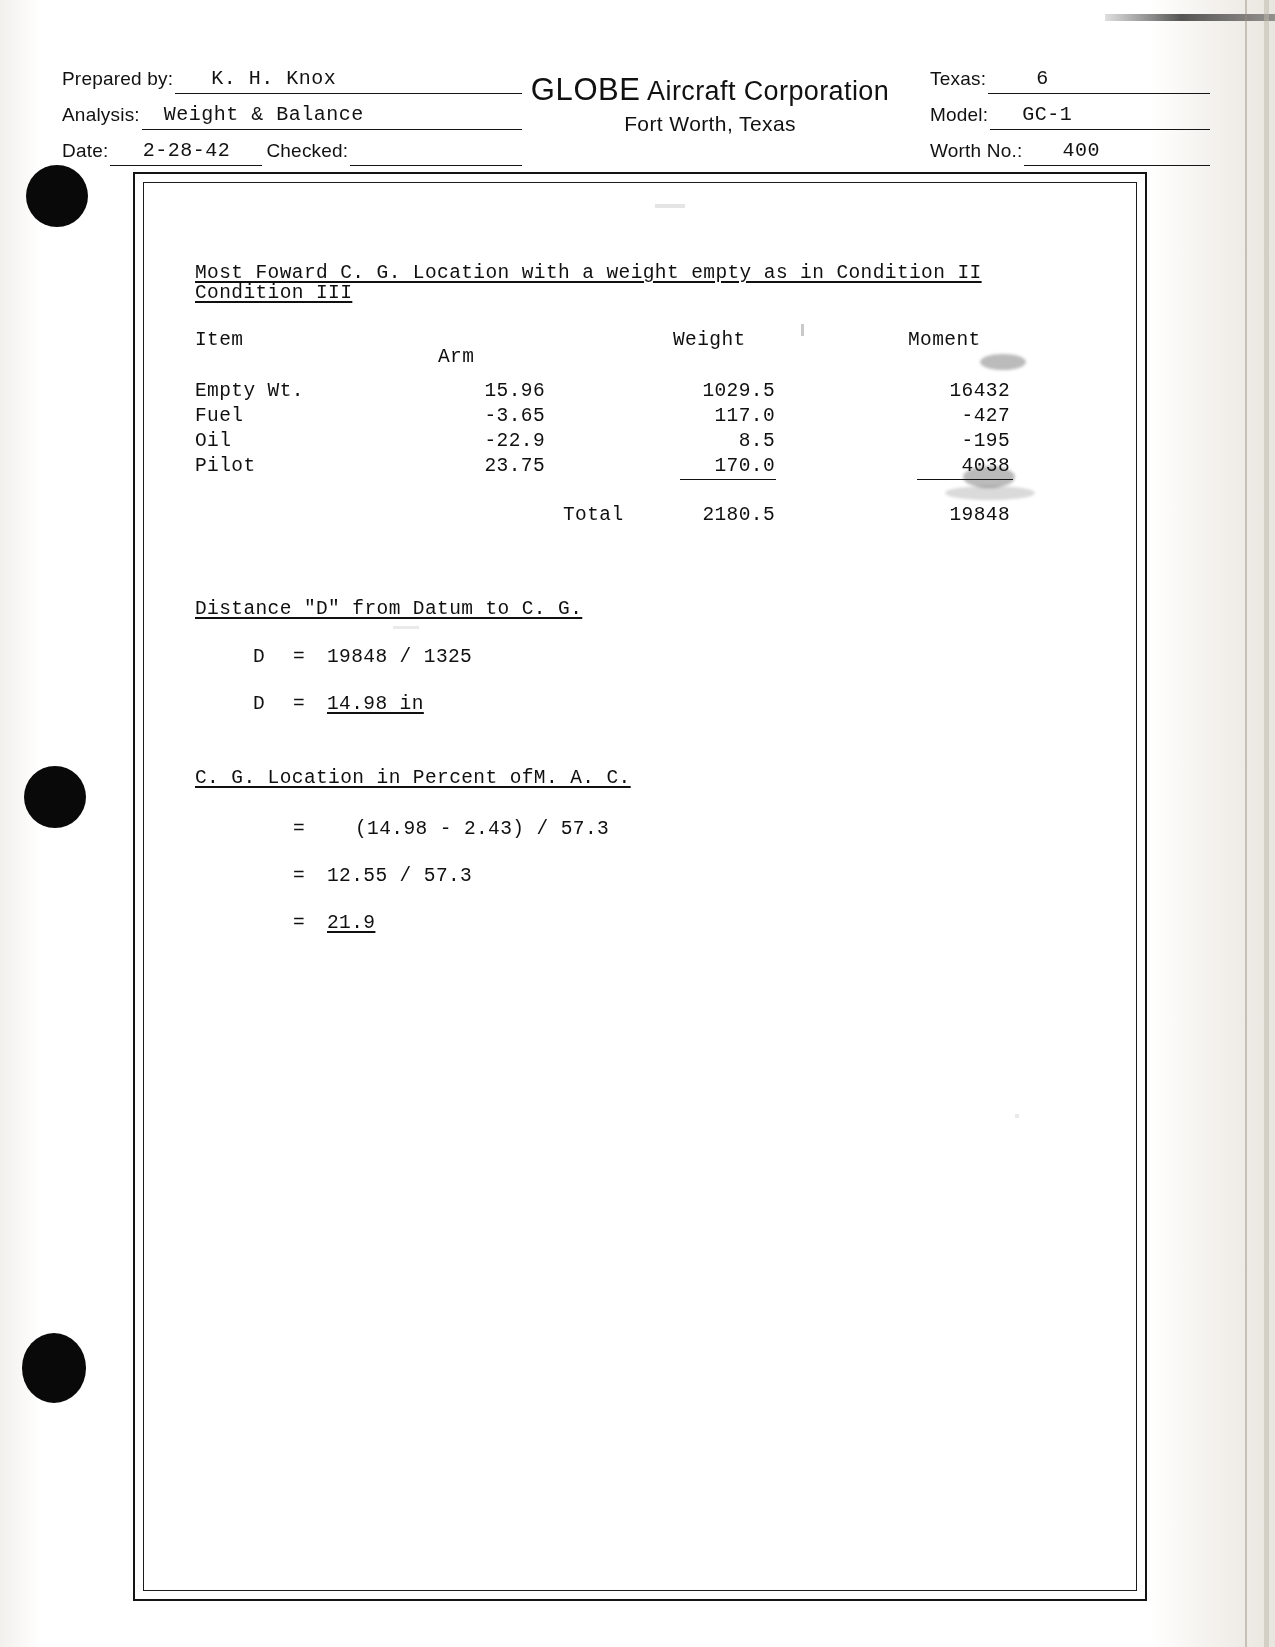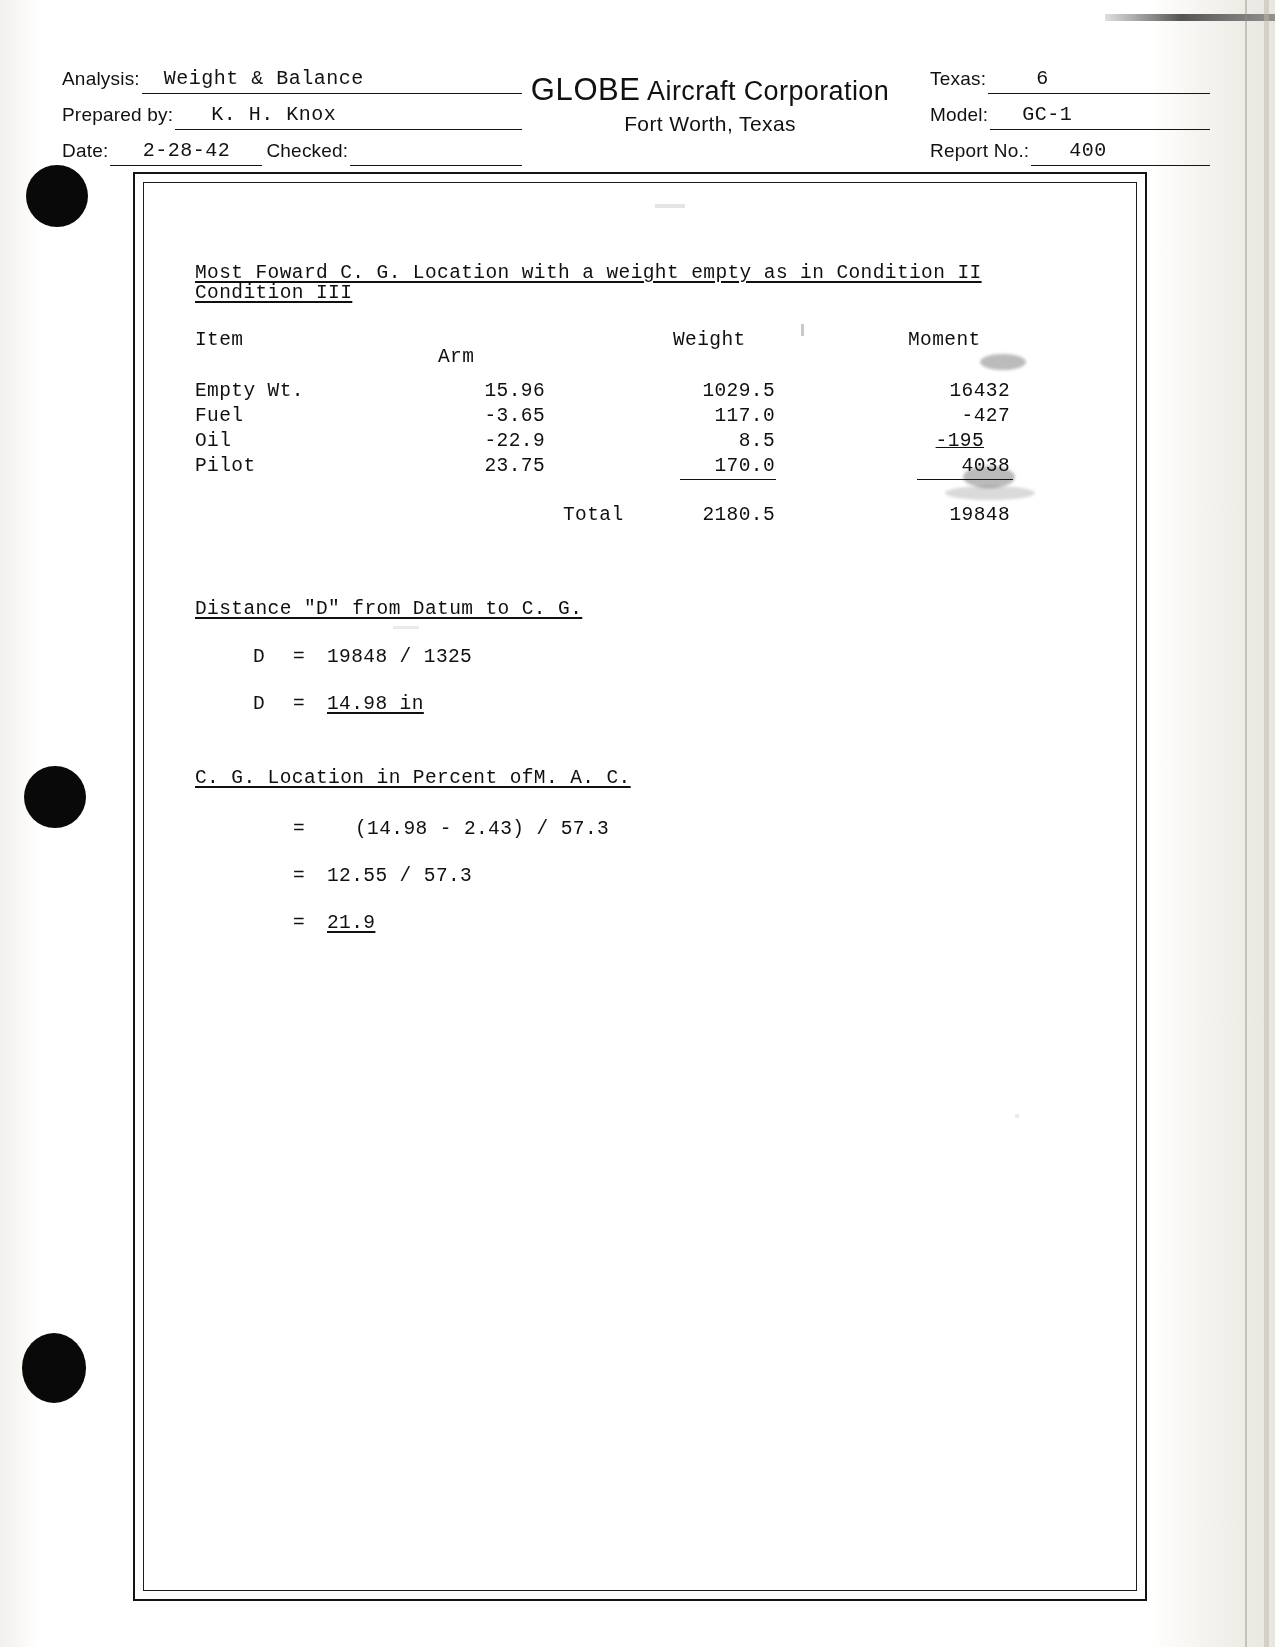--- a/index.html
+++ b/index.html
@@ -170,29 +170,29 @@
   <div class="scan-edge-right2"></div>
 
   <div class="punch p1"></div>
   <div class="punch p2"></div>
   <div class="punch p3"></div>
 
   <div class="hdr">
 
     <div class="hdr-left">
       <div class="field-row">
+        <span class="field-label">Prepared by:</span>
+        <span class="field-rule">
+          <span class="field-value" style="left:36px;">K. H. Knox</span>
+        </span>
+      </div>
+      <div class="field-row">
         <span class="field-label">Analysis:</span>
         <span class="field-rule">
           <span class="field-value">Weight &amp; Balance</span>
-        </span>
-      </div>
-      <div class="field-row">
-        <span class="field-label">Prepared by:</span>
-        <span class="field-rule">
-          <span class="field-value" style="left:36px;">K. H. Knox</span>
         </span>
       </div>
       <div class="field-row">
         <span class="field-label">Date:</span>
         <span class="field-rule fixed" style="width:152px;">
           <span class="field-value center">2-28-42</span>
         </span>
         <span class="field-label" style="margin-left:4px;">Checked:</span>
         <span class="field-rule">
           <span class="field-value"></span>
@@ -215,21 +215,21 @@
           <span class="field-value" style="left:48px;">6</span>
         </span>
       </div>
       <div class="field-row">
         <span class="field-label">Model:</span>
         <span class="field-rule">
           <span class="field-value" style="left:32px;">GC-1</span>
         </span>
       </div>
       <div class="field-row">
-        <span class="field-label">Report No.:</span>
+        <span class="field-label">Worth No.:</span>
         <span class="field-rule">
           <span class="field-value" style="left:38px;">400</span>
         </span>
       </div>
     </div>
   </div>
 
   <div class="frame-outer">
     <div class="frame-inner"></div>
 
@@ -249,21 +249,21 @@
       <div class="tcol rt" style="left:715px; top:206px; width:160px;">16432</div>
 
       <div class="tcol" style="left:60px; top:231px;">Fuel</div>
       <div class="tcol rt" style="left:250px; top:231px; width:160px;">-3.65</div>
       <div class="tcol rt" style="left:480px; top:231px; width:160px;">117.0</div>
       <div class="tcol rt" style="left:715px; top:231px; width:160px;">-427</div>
 
       <div class="tcol" style="left:60px; top:256px;">Oil</div>
       <div class="tcol rt" style="left:250px; top:256px; width:160px;">-22.9</div>
       <div class="tcol rt" style="left:480px; top:256px; width:160px;">8.5</div>
-      <div class="tcol rt" style="left:689px; top:256px; width:160px;text-decoration:underline;">-195</div>
+      <div class="tcol rt" style="left:715px; top:256px; width:160px;">-195</div>
 
       <div class="tcol" style="left:60px; top:281px;">Pilot</div>
       <div class="tcol rt" style="left:250px; top:281px; width:160px;">23.75</div>
       <div class="tcol rt" style="left:480px; top:281px; width:160px;">170.0</div>
       <div class="tcol rt" style="left:715px; top:281px; width:160px;">4038</div>
 
       <div class="underline-bar" style="left:545px; top:305px; width:96px;"></div>
       <div class="underline-bar" style="left:782px; top:305px; width:96px;"></div>
 
       <div class="tcol" style="left:428px; top:330px;">Total</div>

